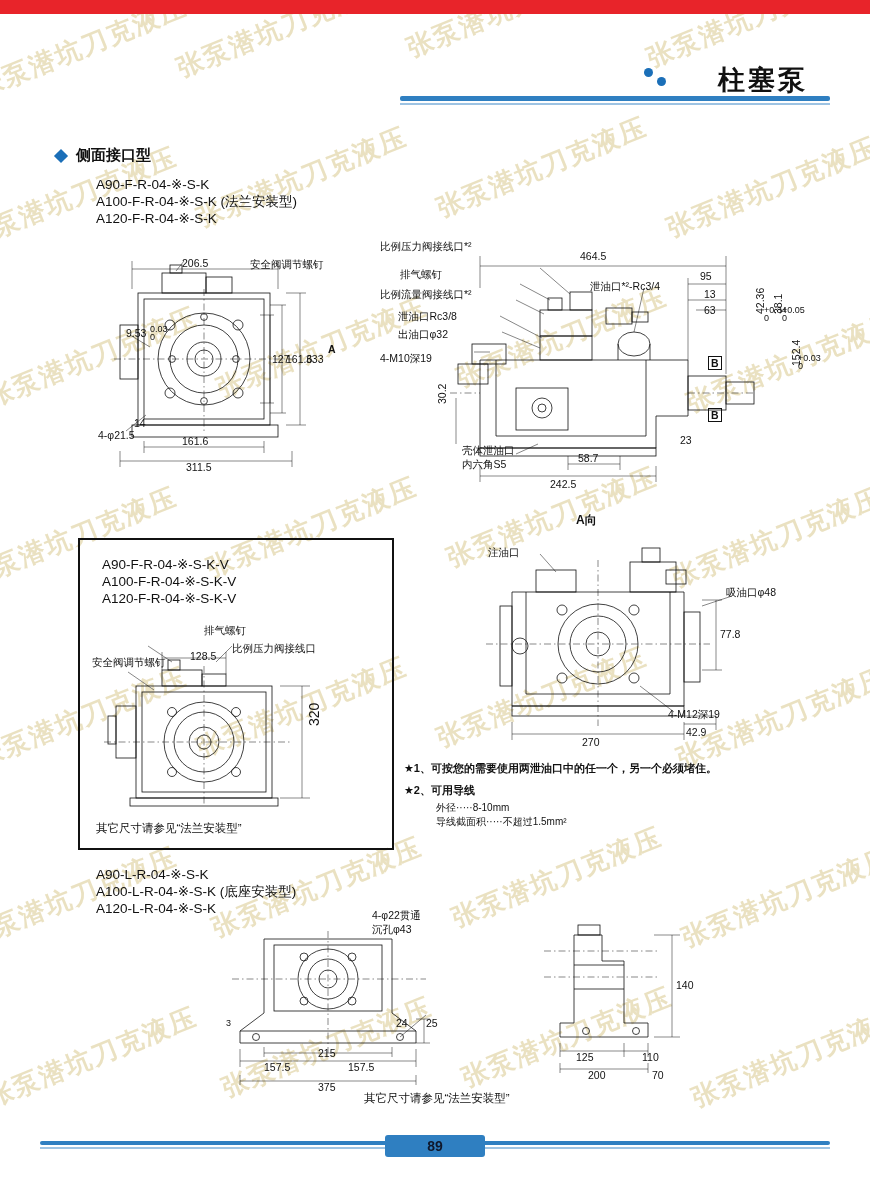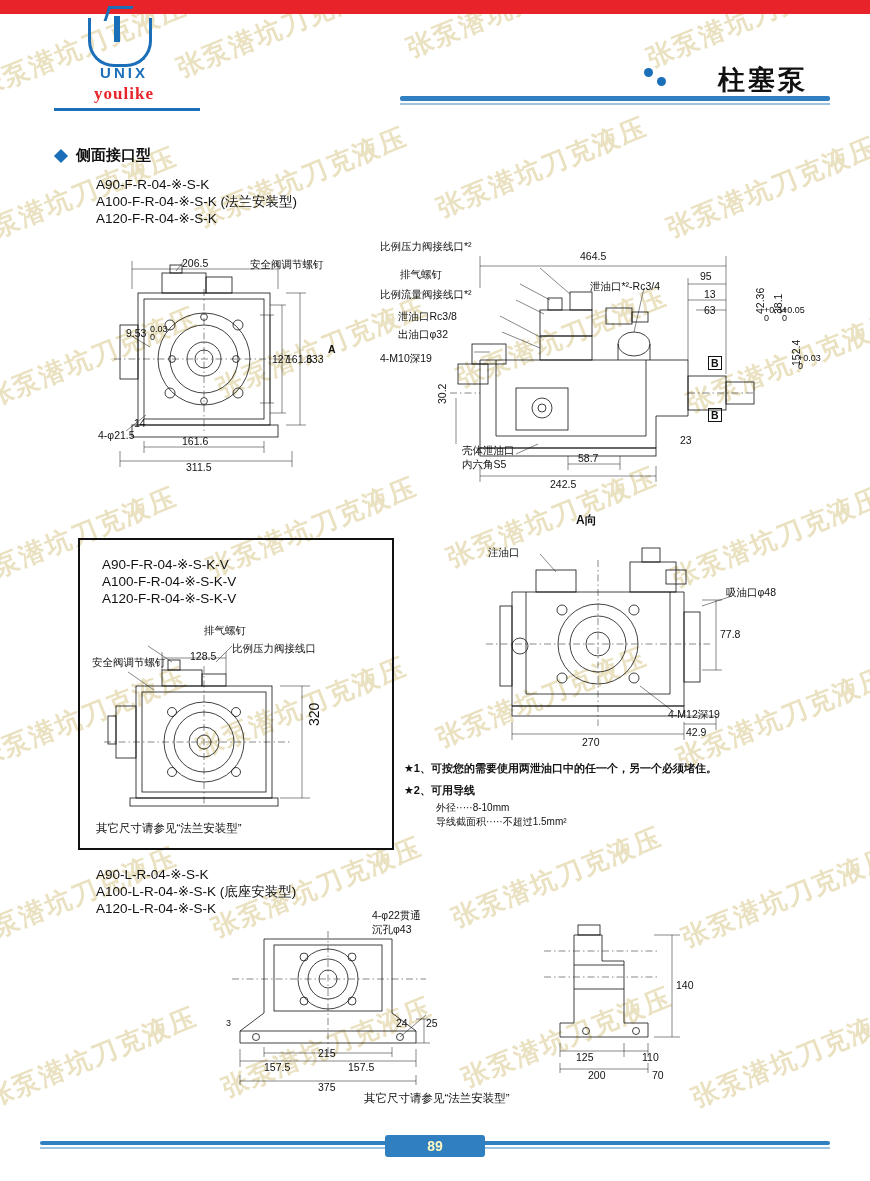--- a/index.html
+++ b/index.html
@@ -86,21 +86,21 @@
   .lbl.sm{font-size:9px;}
   .lbl.b{font-weight:bold;}
   .box-frame{position:absolute;border:2px solid #111;}
   svg{display:block;overflow:visible;}
 
   
   .ftr-rule{position:absolute;left:40px;bottom:36px;width:790px;height:4px;background:#2f7fc1;border-radius:2px;}
   .ftr-rule2{position:absolute;left:40px;bottom:32px;width:790px;height:2px;background:#9dc3e3;}
   .pagenum{
     position:absolute;left:385px;bottom:24px;width:100px;height:22px;background:#2f7fc1;
-    color:#fef9c3;font-size:14px;font-weight:bold;text-align:center;line-height:22px;border-radius:3px;
+    color:#0f172a;font-size:14px;font-weight:bold;text-align:center;line-height:22px;border-radius:3px;
   }
   .note{position:absolute;font-size:11px;line-height:16px;white-space:nowrap;}
 </style>
 </head>
 <body>
 
 <div class="page">
 
   <div id="wm-layer">
       <div class="wm" style="left: -30px; top: 30px; font-size: 26px; transform: rotate(-22deg);">张泵潜坑刀克液压</div>
@@ -128,26 +128,20 @@
       <div class="wm" style="left: 445px; top: 860px; font-size: 26px; transform: rotate(-22deg);">张泵潜坑刀克液压</div>
       <div class="wm" style="left: 675px; top: 880px; font-size: 26px; transform: rotate(-22deg);">张泵潜坑刀克液压</div>
       <div class="wm" style="left: -20px; top: 1040px; font-size: 26px; transform: rotate(-22deg);">张泵潜坑刀克液压</div>
       <div class="wm" style="left: 215px; top: 1030px; font-size: 26px; transform: rotate(-22deg);">张泵潜坑刀克液压</div>
       <div class="wm" style="left: 455px; top: 1020px; font-size: 26px; transform: rotate(-22deg);">张泵潜坑刀克液压</div>
       <div class="wm" style="left: 685px; top: 1040px; font-size: 26px; transform: rotate(-22deg);">张泵潜坑刀克液压</div>
     </div>
 
   <div class="hdr-bar"></div>
 
-  <div class="logo-box">
-    <div class="logo-u"></div>
-    <div class="logo-name">UNIX</div>
-    <div class="logo-sub">youlike</div>
-    <div class="logo-rule"></div>
-  </div>
 
   <div class="hdr-dots">
       <i></i>
       <i></i>
     </div>
   <div class="hdr-title">柱塞泵</div>
   <div class="hdr-rule"></div>
   <div class="hdr-rule-sm"></div>
 
   <div class="sec-h">

